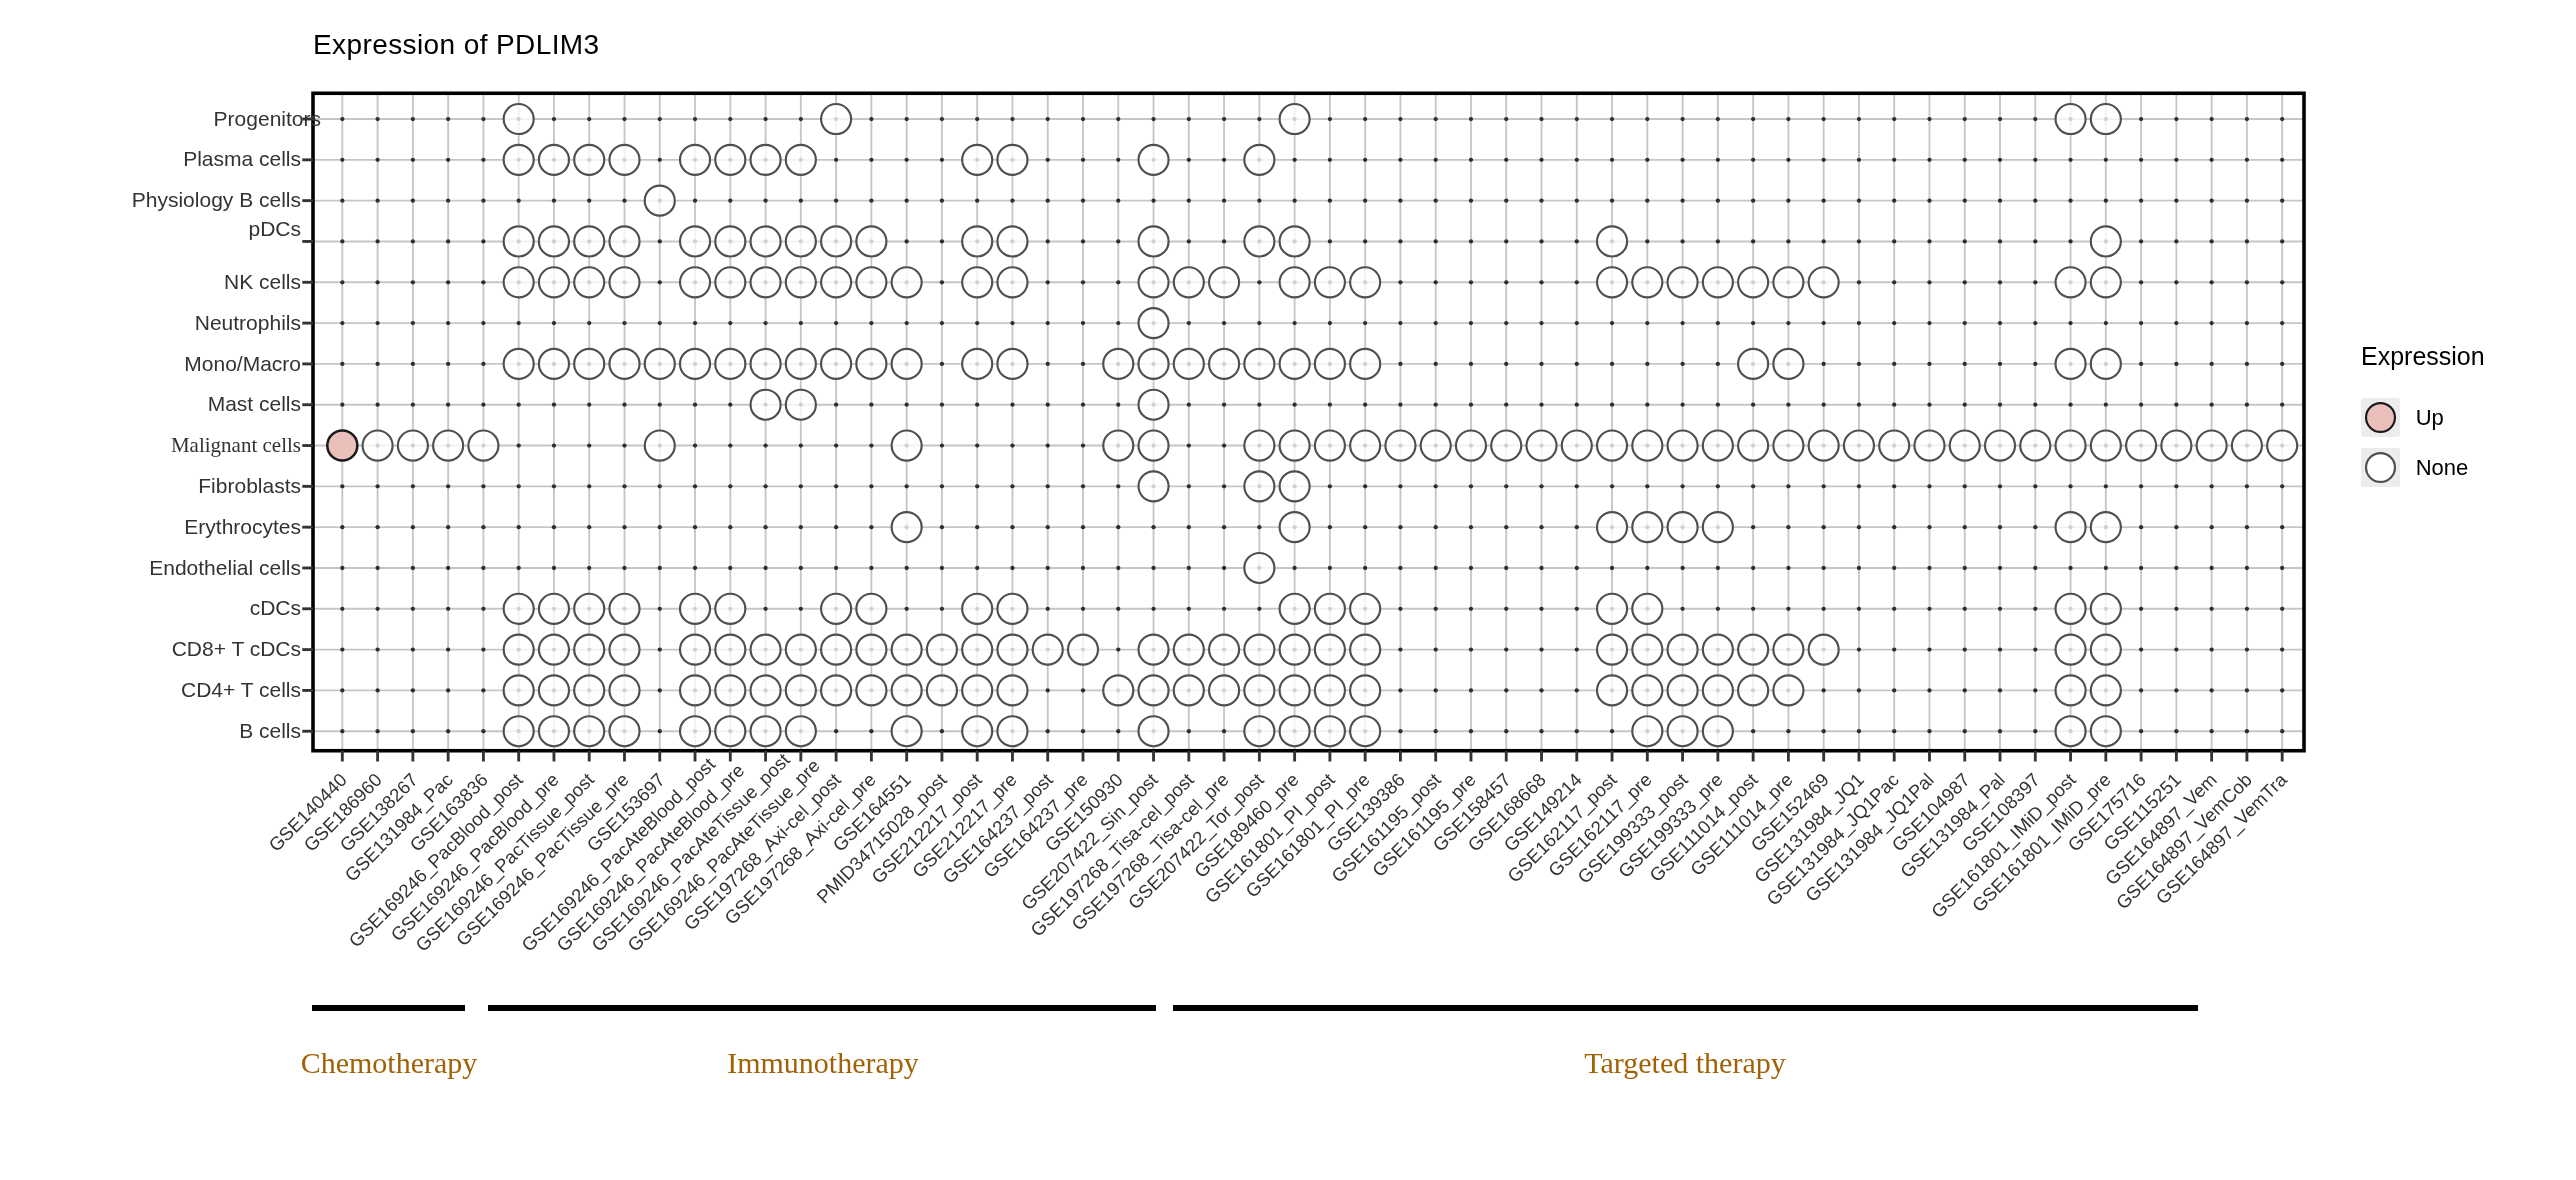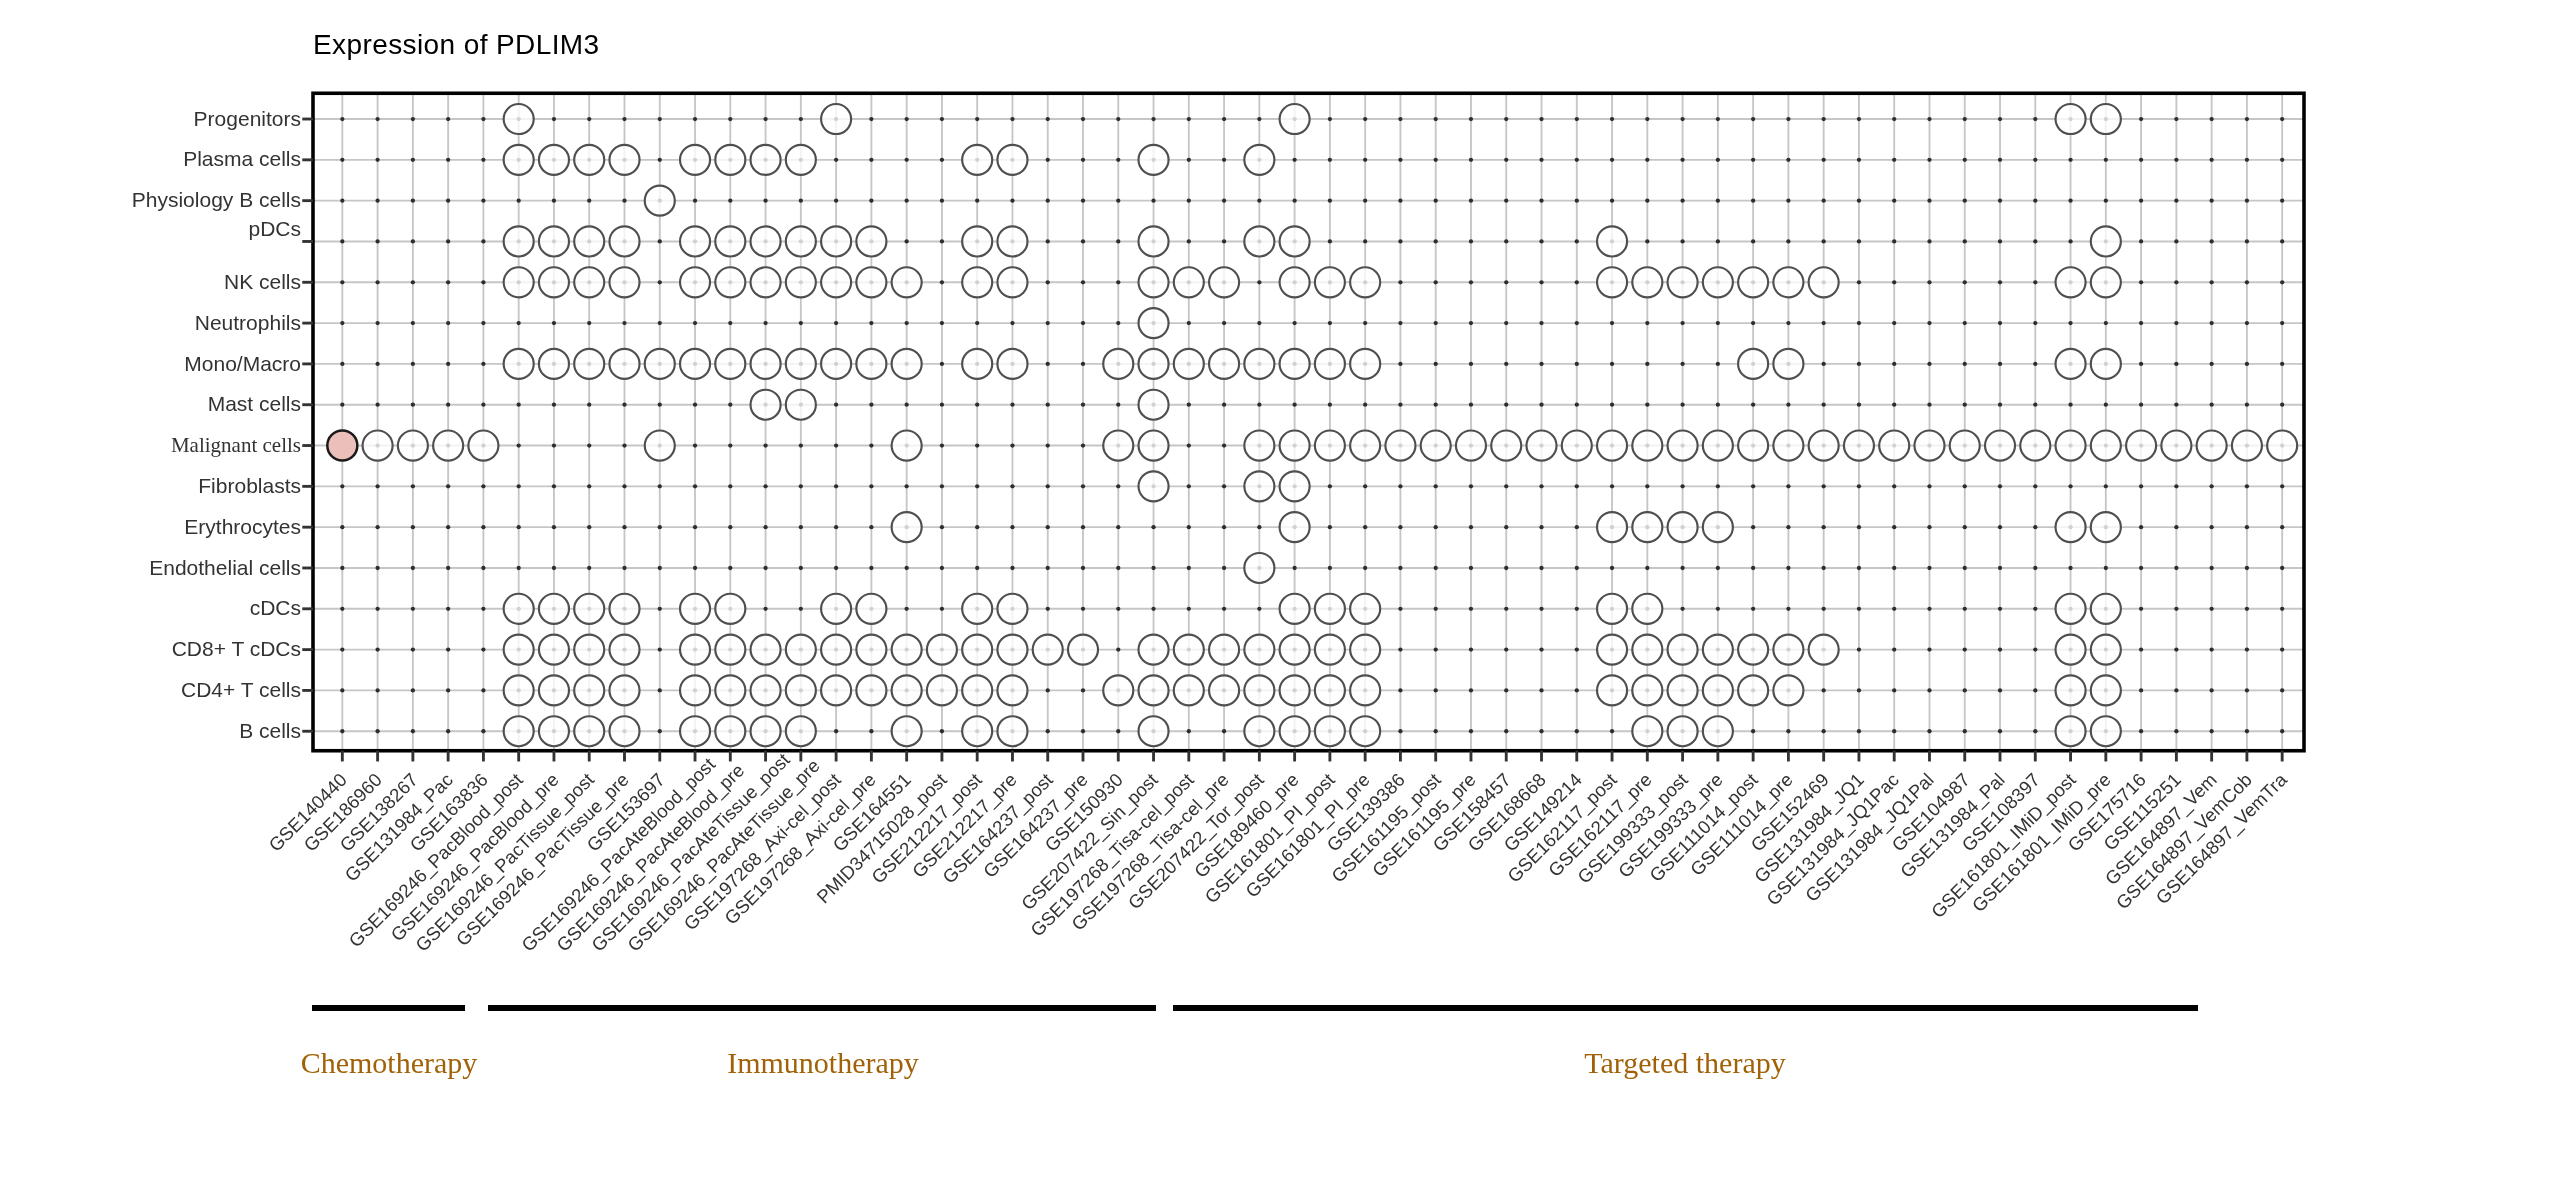--- a/index.html
+++ b/index.html
@@ -1319,21 +1319,21 @@
         <line x1="-15" y1="549.4499999999999" x2="0" y2="549.4499999999999" stroke="#333" stroke-width="4"></line>
         <line x1="-15" y1="606.5" x2="0" y2="606.5" stroke="#333" stroke-width="4"></line>
         <line x1="-15" y1="663.55" x2="0" y2="663.55" stroke="#333" stroke-width="4"></line>
         <line x1="-15" y1="720.5999999999999" x2="0" y2="720.5999999999999" stroke="#333" stroke-width="4"></line>
         <line x1="-15" y1="777.65" x2="0" y2="777.65" stroke="#333" stroke-width="4"></line>
         <line x1="-15" y1="834.6999999999999" x2="0" y2="834.6999999999999" stroke="#333" stroke-width="4"></line>
         <line x1="-15" y1="891.75" x2="0" y2="891.75" stroke="#333" stroke-width="4"></line>
       </g>
     </svg>
   <div id="ylabels">
-      <div class="ylab" style="top: 107px;">Progenitors</div>
+      <div class="ylab" style="top: 107px; margin-left: 20px;">Progenitors</div>
       <div class="ylab" style="top: 147px;">Plasma cells</div>
       <div class="ylab" style="top: 188px;">Physiology B cells</div>
       <div class="ylab" style="top: 217px;">pDCs</div>
       <div class="ylab" style="top: 270px;">NK cells</div>
       <div class="ylab" style="top: 311px;">Neutrophils</div>
       <div class="ylab" style="top: 352px;">Mono/Macro</div>
       <div class="ylab" style="top: 392px;">Mast cells</div>
       <div class="ylab" style="top: 433px; font-family: Liberation Serif, serif;">Malignant cells</div>
       <div class="ylab" style="top: 474px;">Fibroblasts</div>
       <div class="ylab" style="top: 515px;">Erythrocytes</div>
@@ -1403,14 +1403,33 @@
     </div>
   <div id="brackets">
       <div class="bracket" style="left: 312px; width: 153px;"></div>
       <div class="bracket-label" style="left: 389px;">Chemotherapy</div>
       <div class="bracket" style="left: 488px; width: 668px;"></div>
       <div class="bracket-label" style="left: 823px;">Immunotherapy</div>
       <div class="bracket" style="left: 1173px; width: 1025px;"></div>
       <div class="bracket-label" style="left: 1685px;">Targeted therapy</div>
     </div>
 
+  <div class="legend">
+    <div class="legend-title">Expression</div>
+    <div class="legend-item">
+      <span class="legend-key">
+        <svg width="39" height="39" viewBox="0 0 54 54">
+          <circle cx="27" cy="27" r="20" stroke-width="3" stroke="#1a1a1a" fill="#ecc0ba"></circle>
+        </svg>
+      </span>
+      <span class="legend-label">Up</span>
+    </div>
+    <div class="legend-item">
+      <span class="legend-key">
+        <svg width="39" height="39" viewBox="0 0 54 54">
+          <circle cx="27" cy="27" r="20" stroke-width="3" stroke="#4f4f4f" fill="#ffffff"></circle>
+        </svg>
+      </span>
+      <span class="legend-label">None</span>
+    </div>
+  </div>
 </div>
 
 
 </body></html>

